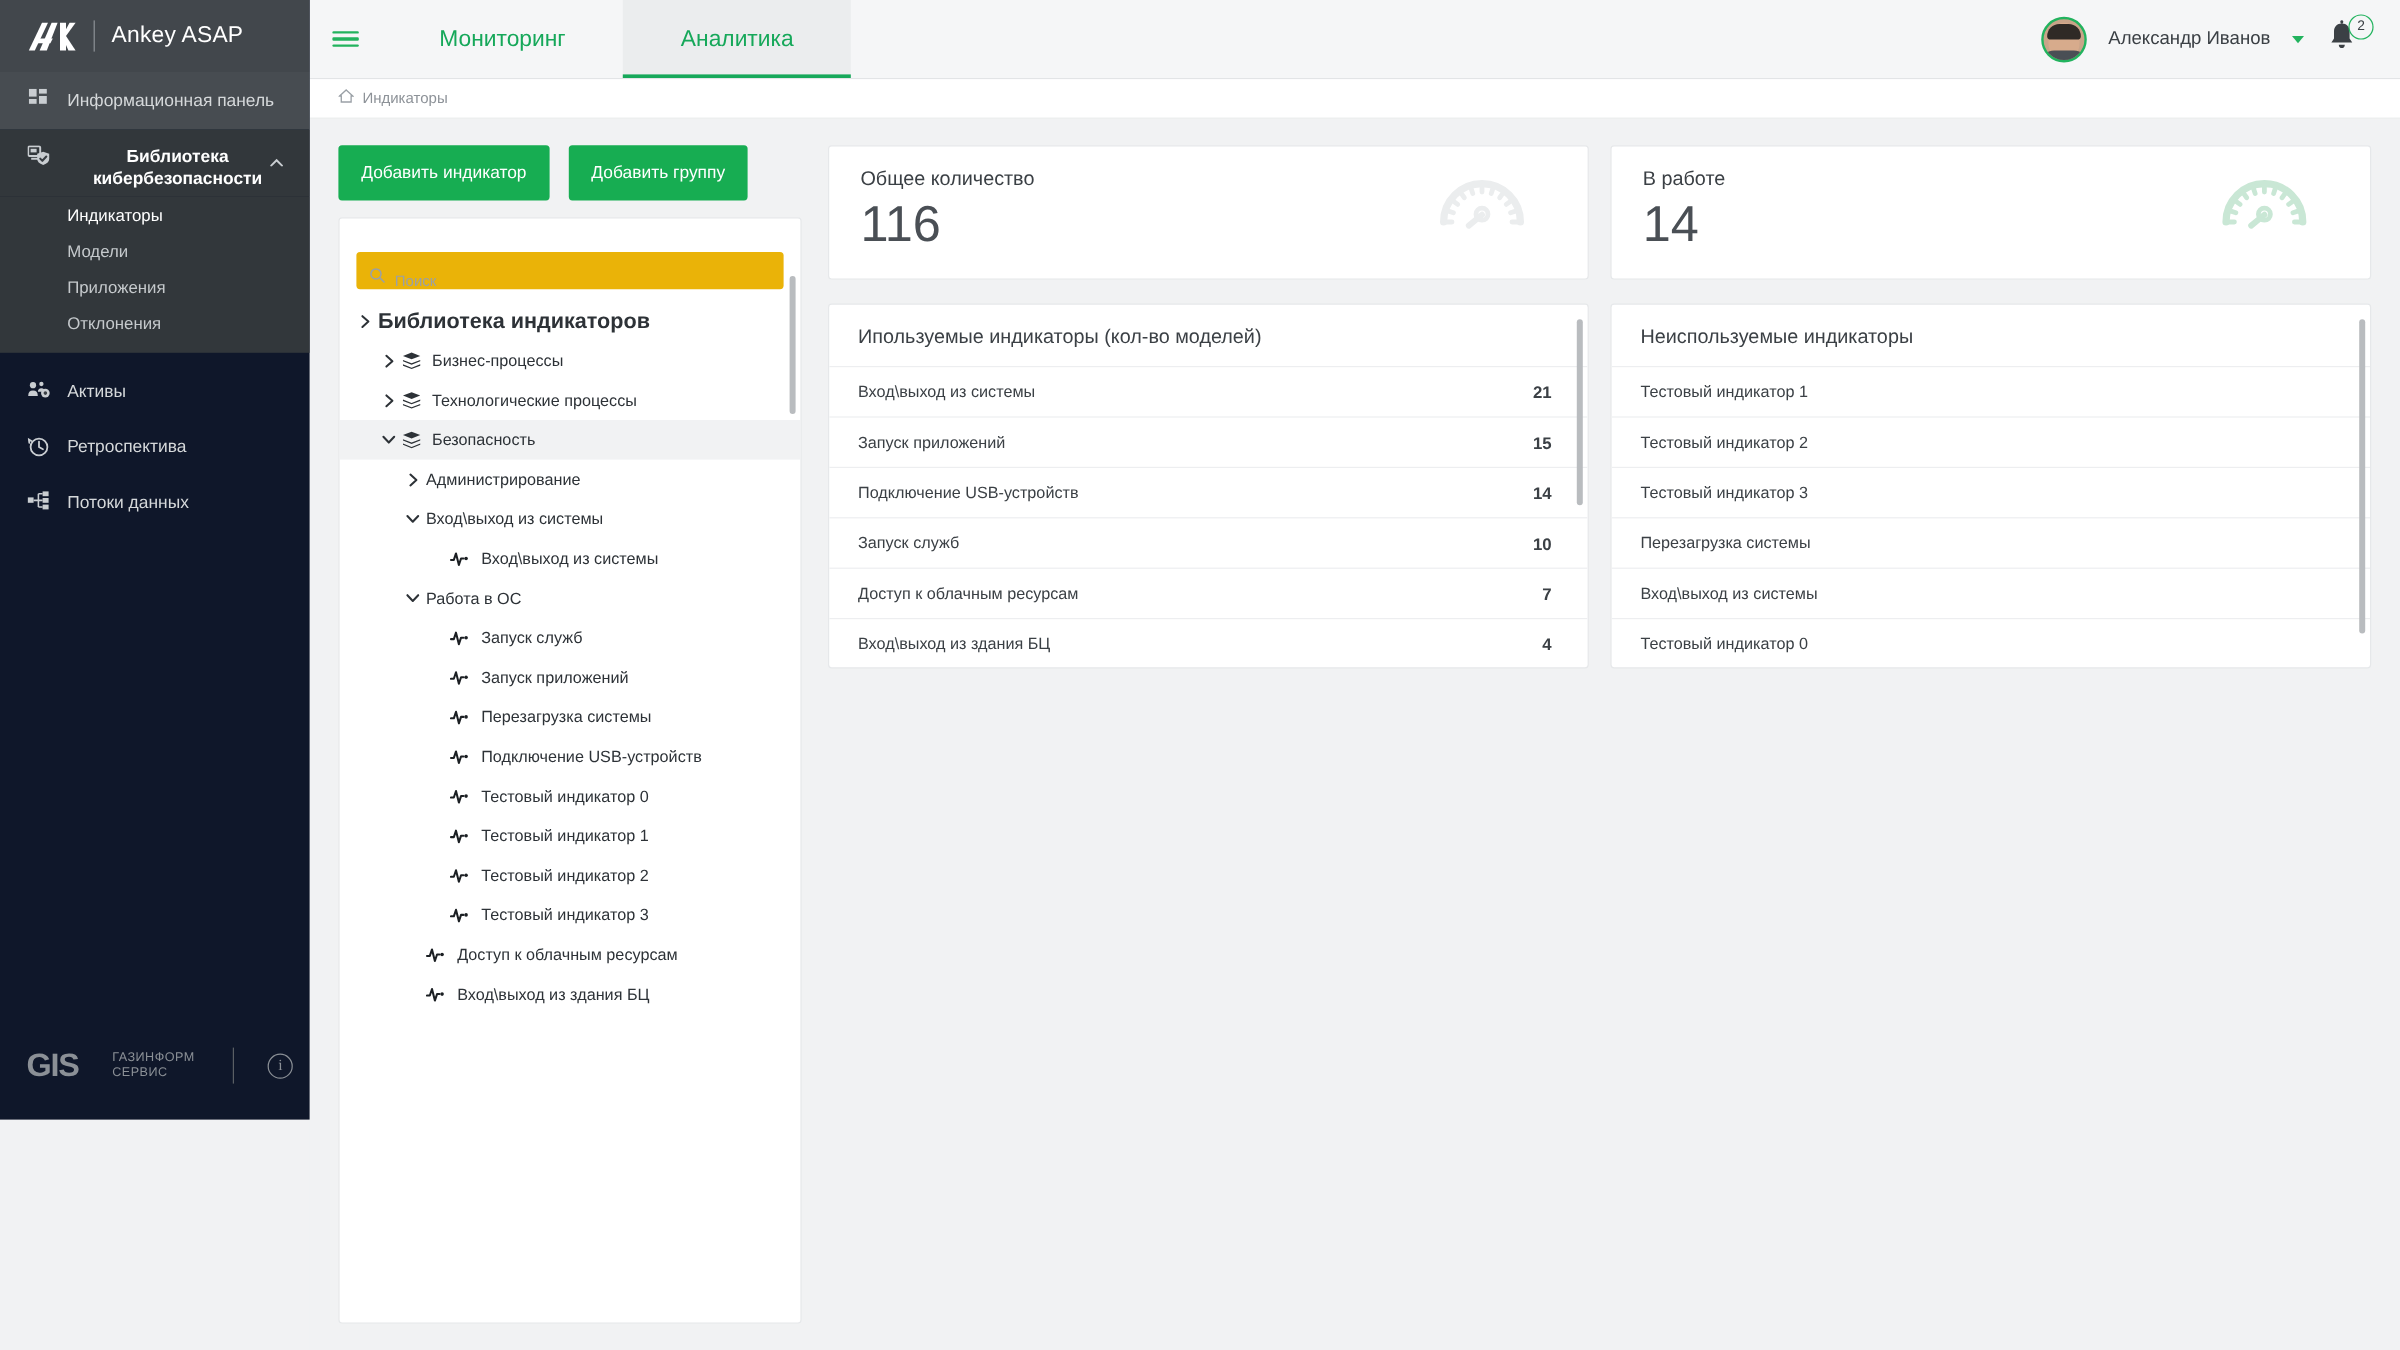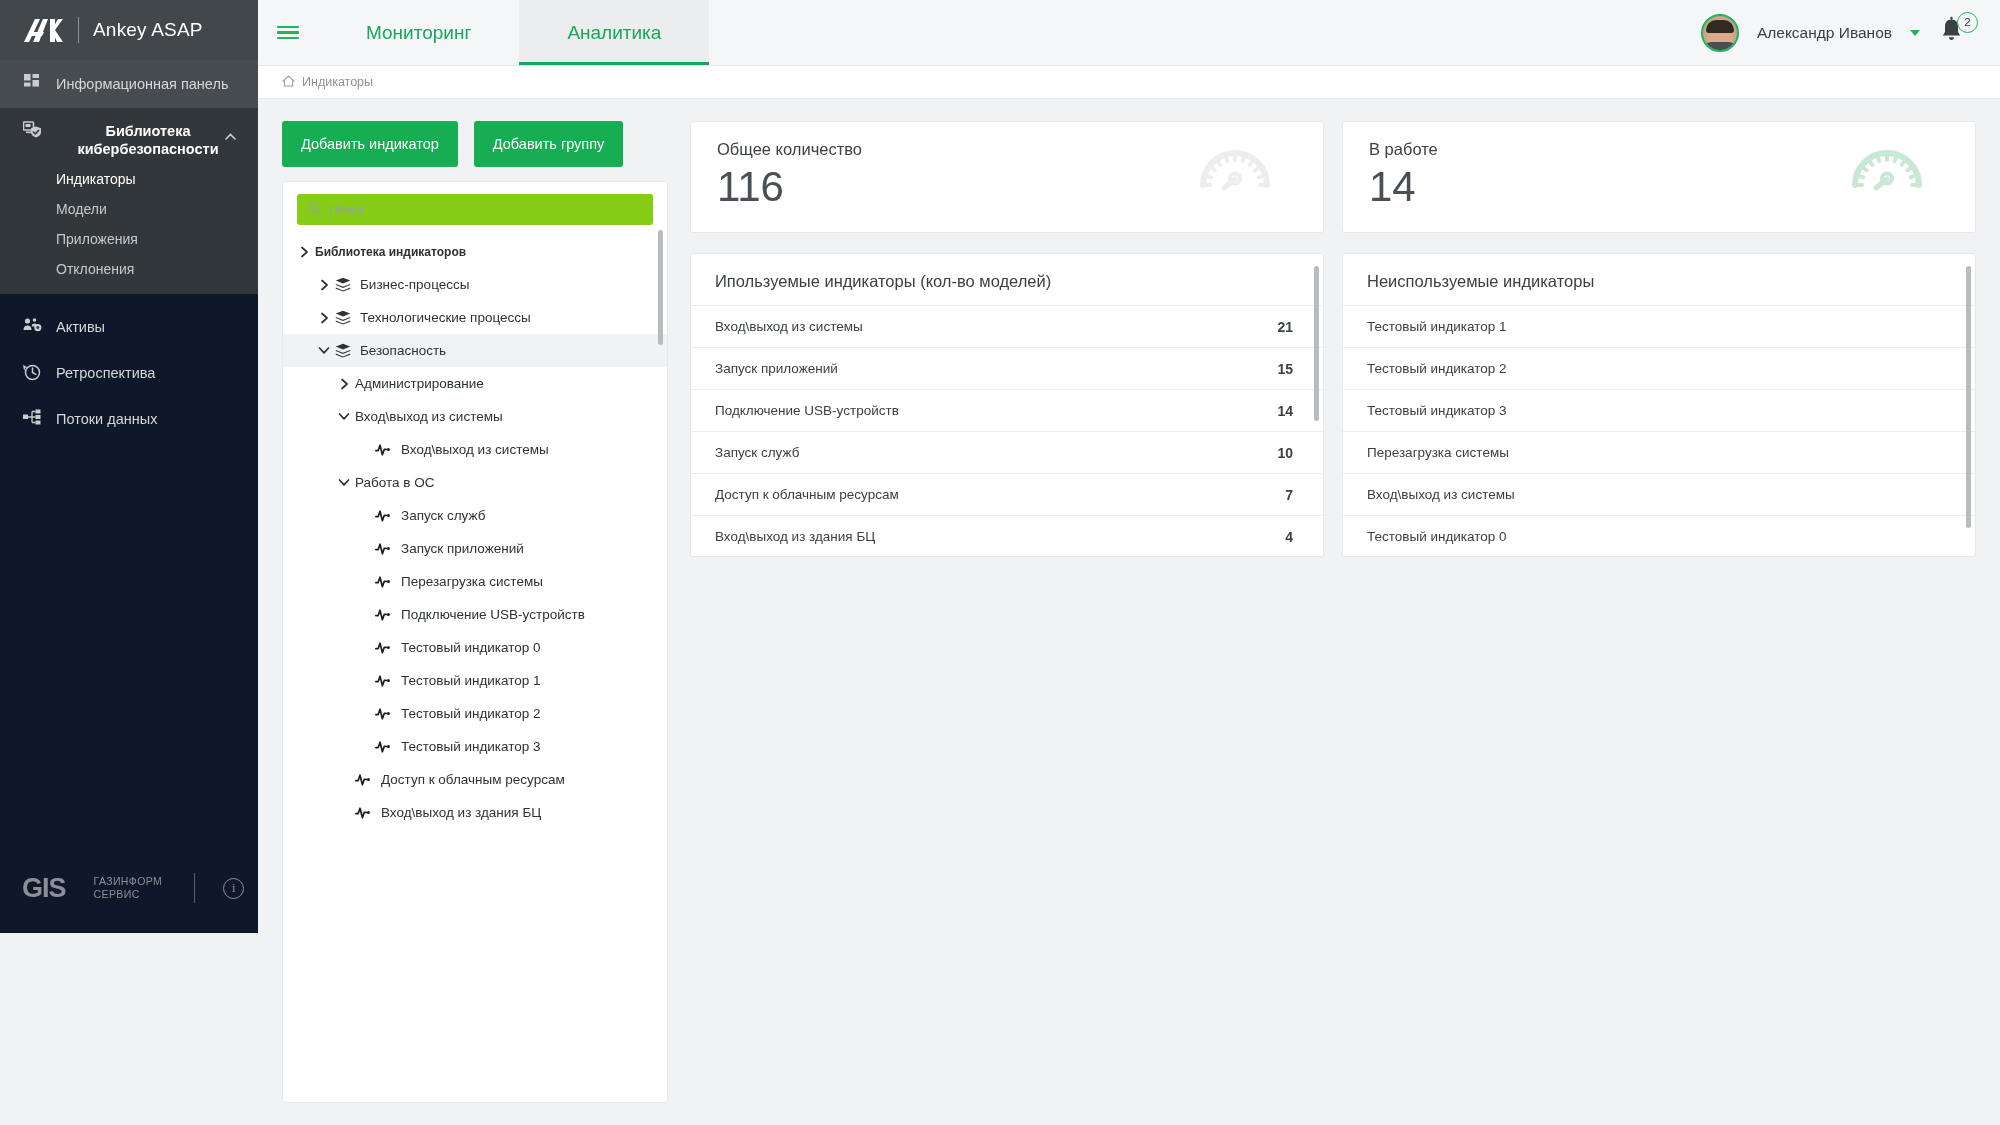--- a/index.html
+++ b/index.html
@@ -116,35 +116,35 @@
     padding: 15px 19px; font-size: 14.5px; cursor: pointer;
     font-family: "Liberation Sans", sans-serif;
   }
   .tree-box {
     background: #ffffff; border: 1px solid #e6e8ea; border-radius: 3px;
     flex: 1 1 auto; display: flex; flex-direction: column; min-height: 0;
     margin-bottom: 22px; position: relative;
   }
   .search-wrap { padding: 12px 14px 10px 14px; }
   .search-field {
-    background: #84cc16; border-radius: 3px; height: 31px;
-    display: flex; align-items: center; gap: 8px; padding: 0 11px;
+    background: #eab308; border-radius: 3px; height: 31px;
+    display: flex; align-items: flex-end; gap: 8px; padding: 0 11px; margin-top: 16px;
   }
   .search-field input {
     border: none; background: transparent; outline: none;
     font-size: 12.5px; color: #5a6066; width: 100%;
     font-family: "Liberation Sans", sans-serif;
   }
   .search-field input::placeholder { color: #9aa0a6; }
   .tree-scroll { flex: 1 1 auto; overflow: hidden; position: relative; padding-bottom: 10px; }
   .tree-row {
     display: flex; align-items: center; height: 33px;
     font-size: 13.5px; color: #2d3237; cursor: pointer; white-space: nowrap;
   }
-  .tree-row.root { font-weight: bold; font-size: 12px; }
+  .tree-row.root { font-weight: bold; font-size: 18px; }
   .tree-row.selected { background: #f1f2f3; }
   .tw { width: 22px; flex: 0 0 22px; display:flex; align-items:center; justify-content:center;}
   .stack-ico { width: 16px; flex: 0 0 16px; margin-right: 9px; display:flex;align-items:center;}
   .pulse-ico { width: 17px; flex: 0 0 17px; margin-right: 9px; display:flex;align-items:center;}
   .tree-sb {
     position: absolute; right: 4px; width: 5px; border-radius: 3px;
     background: #b9bcbf;
   }
 
   

